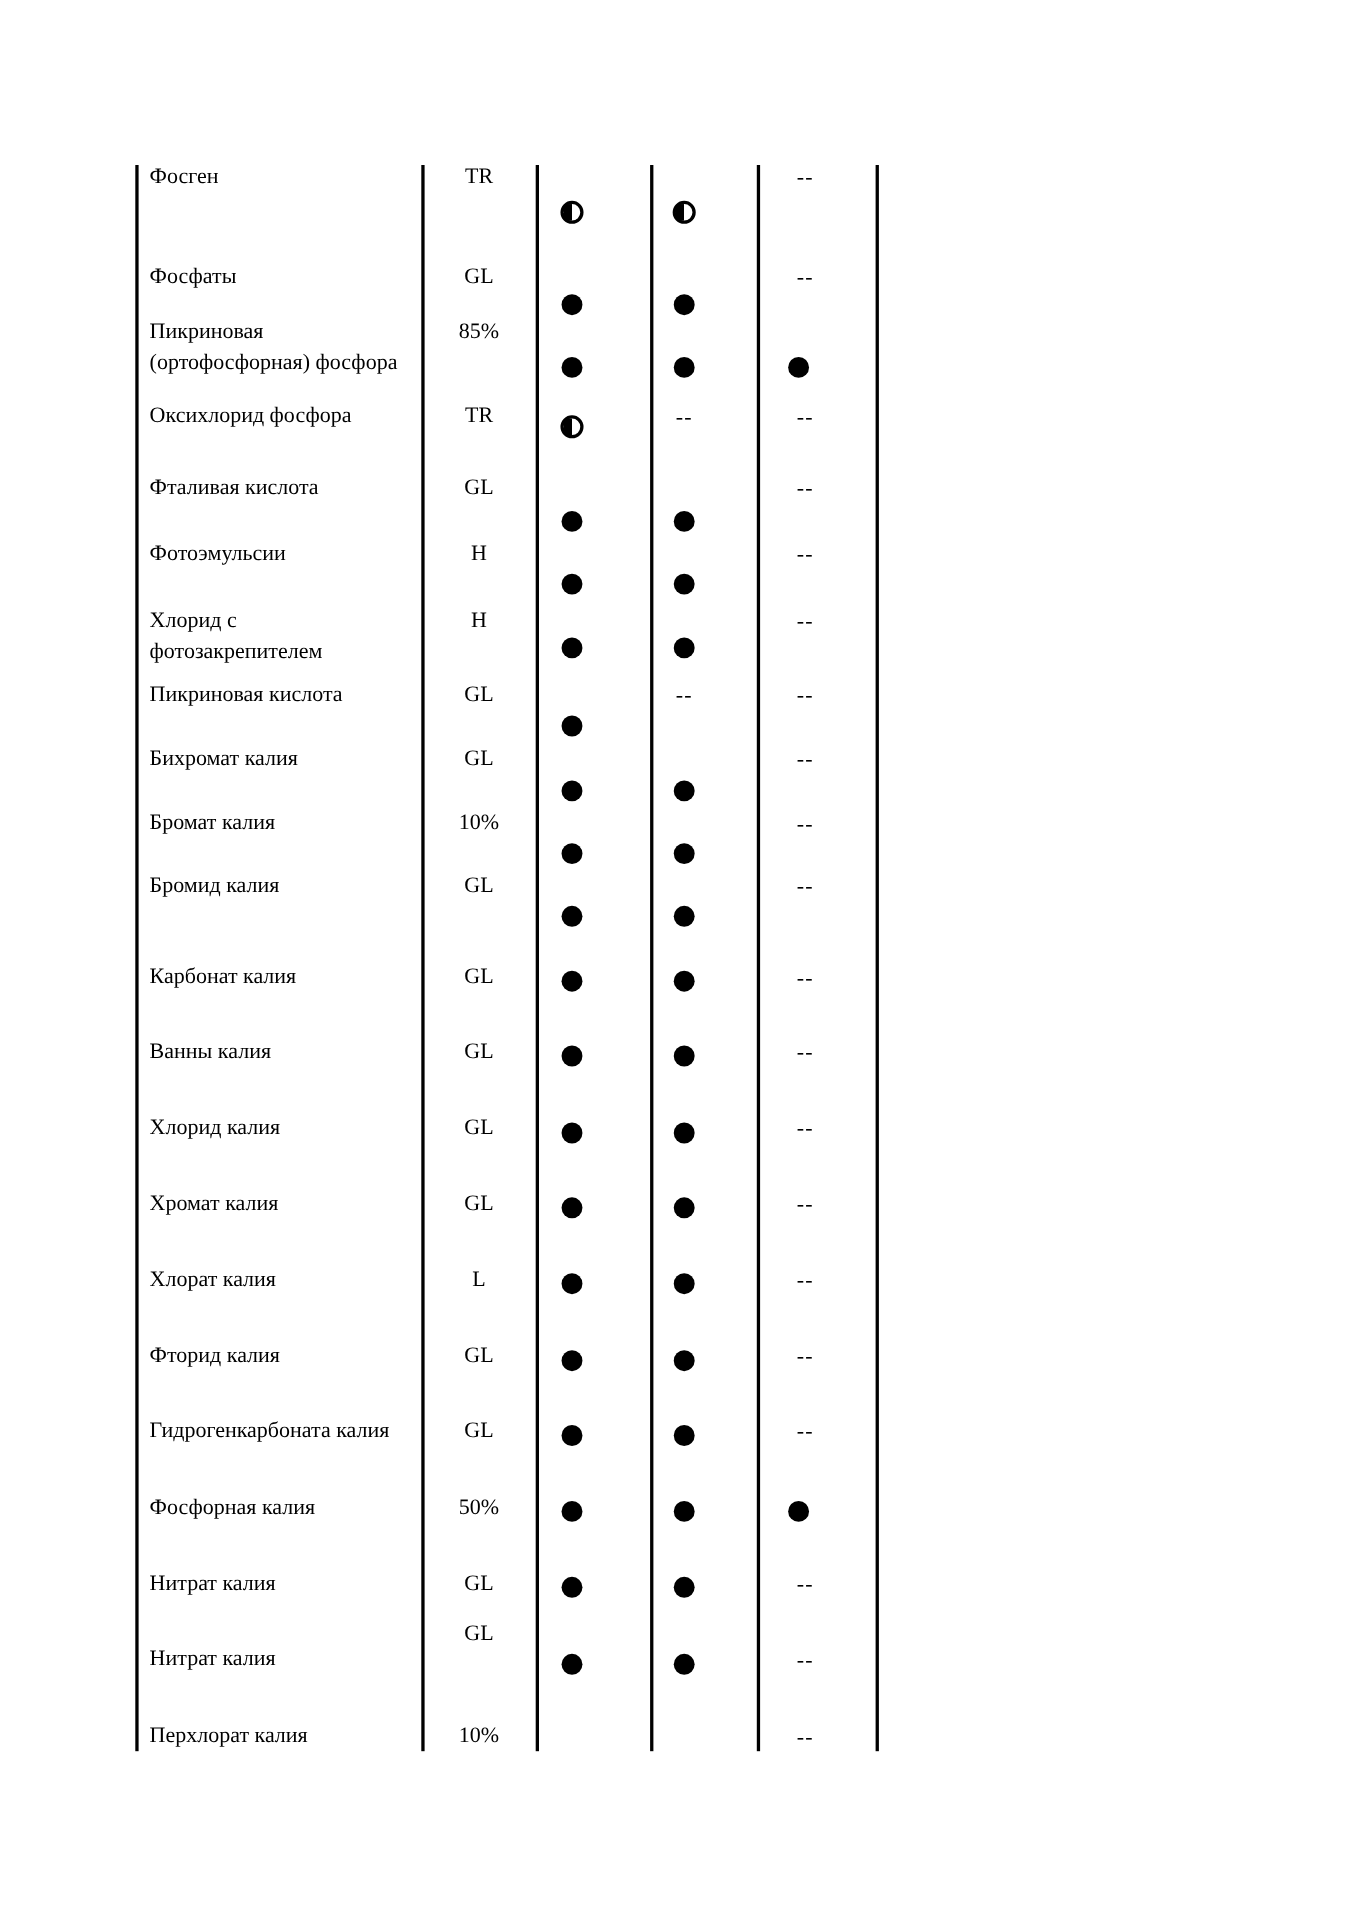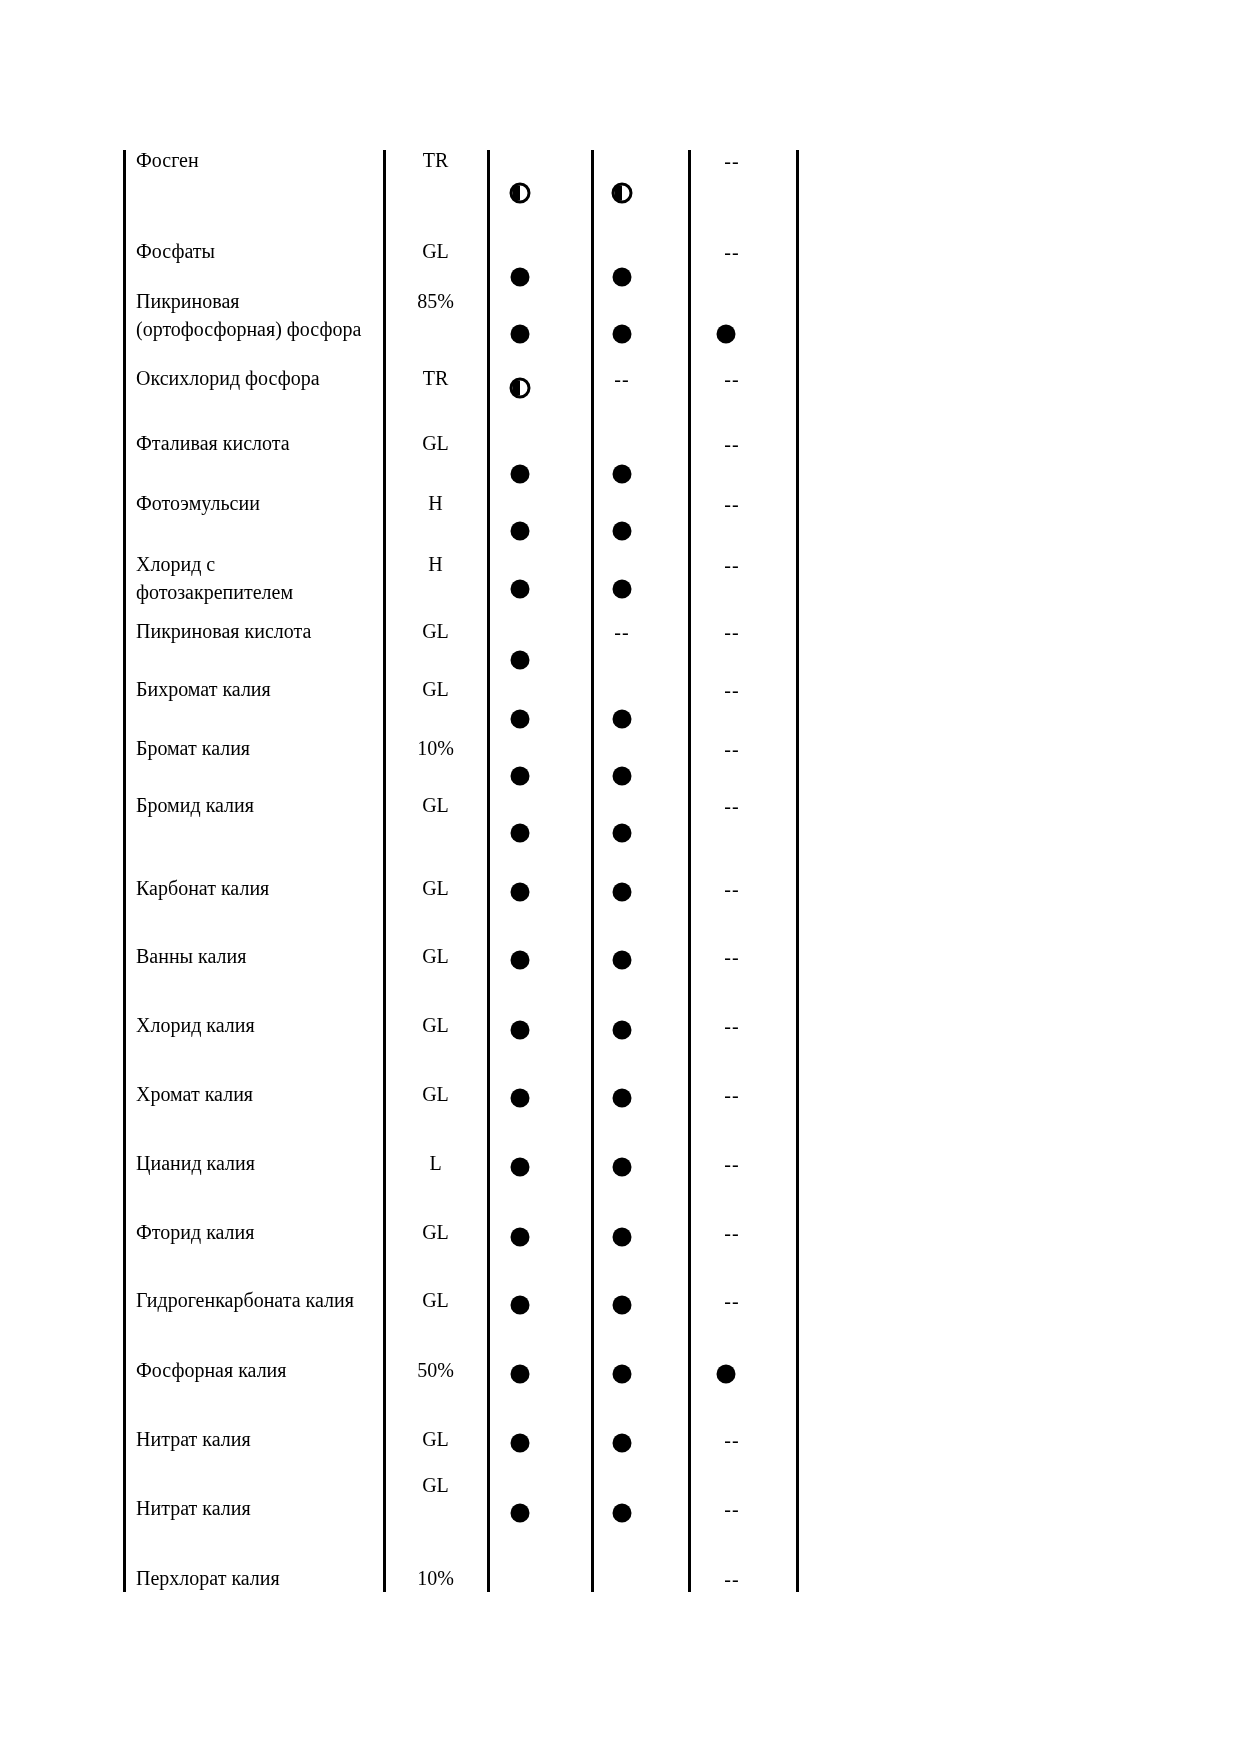--- a/index.html
+++ b/index.html
@@ -161,21 +161,21 @@
         <div class="cell-name">
           <div>Хромат калия</div>
         </div>
         <div class="cell-conc">GL</div>
         <div class="sym dot" style="left: 520px; top: 3px;"></div>
         <div class="sym dot" style="left: 622px; top: 3px;"></div>
         <div class="sym dash" style="left: 732px; top: 0px;">--</div>
       </div>
       <div class="row" style="top: 1164px;">
         <div class="cell-name">
-          <div>Цианид калия</div>
+          <div>Хлорат калия</div>
         </div>
         <div class="cell-conc">L</div>
         <div class="sym dot" style="left: 520px; top: 3px;"></div>
         <div class="sym dot" style="left: 622px; top: 3px;"></div>
         <div class="sym dash" style="left: 732px; top: 0px;">--</div>
       </div>
       <div class="row" style="top: 1233px;">
         <div class="cell-name">
           <div>Фторид калия</div>
         </div>

